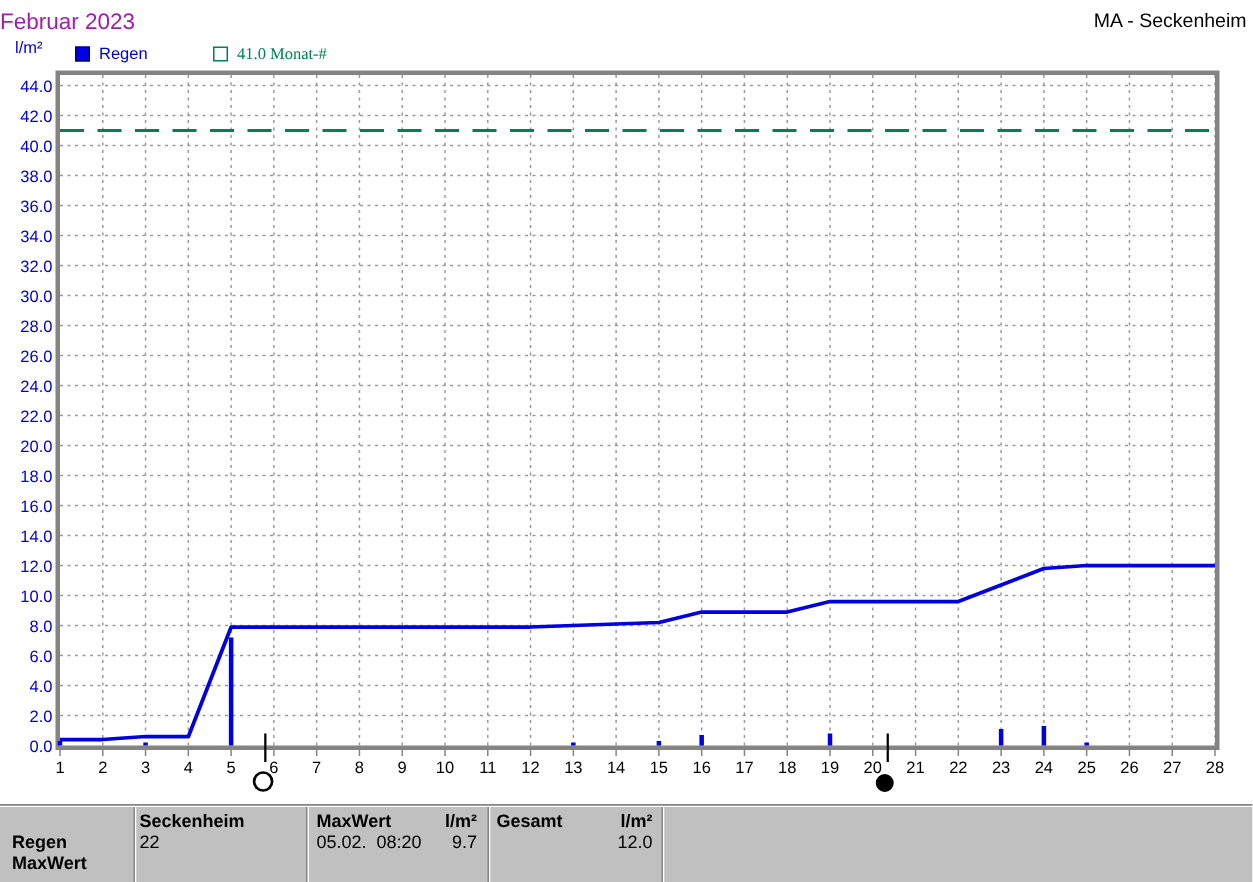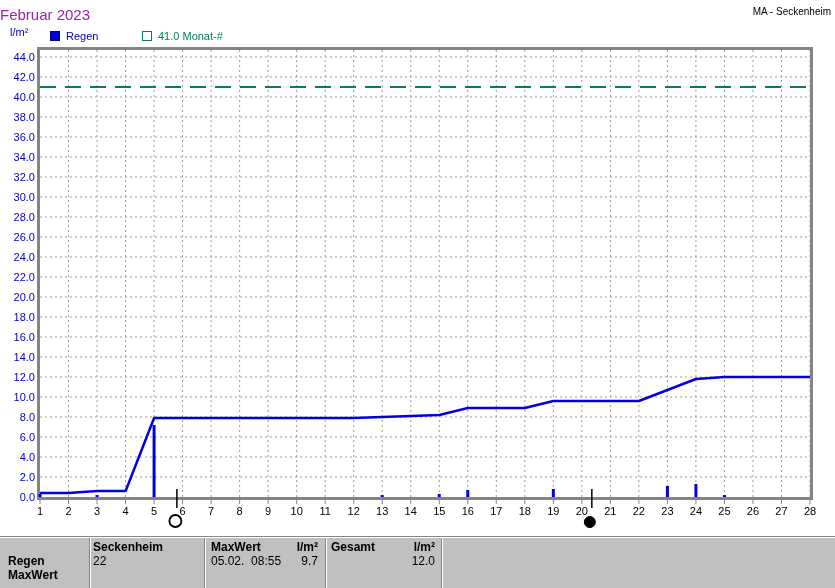--- a/index.html
+++ b/index.html
@@ -1,23 +1,23 @@
 <!DOCTYPE html>
 <html><head>
 <meta charset="utf-8">
 <style>
   html,body{margin:0;padding:0;background:#ffffff;}
   body{width:835px;height:588px;position:relative;font-family:"Liberation Sans",sans-serif;overflow:hidden;}
   .abs{position:absolute;}
   #title{top:6px;left:0;right:0;text-align:left;font-size:15px;color:#a21caf;}
-  #station{top:6px;right:4px;font-size:10px;color:#000;}
+  #station{top:6px;right:4px;font-size:13px;color:#000;}
   #y-unit{top:26px;left:10px;font-size:11px;}
   .legend-item{top:30px;font-size:11px;display:flex;align-items:center;gap:6px;}
   #legend-regen{left:50px;}
-  #legend-monat{left:142px;}
+  #legend-monat{left:142px;font-family:Liberation Serif, serif;}
   .sq{width:10px;height:10px;display:inline-block;box-sizing:border-box;}
   #chart-svg{position:absolute;top:0;left:0;}
   svg text{font-family:"Liberation Sans",sans-serif;}
   
   #infotable{top:536px;left:0;width:835px;height:52px;background:#c0c0c0;
     border-top:1px solid #868686;box-shadow:inset 0 1px 0 #ffffff;font-size:12px;color:#000;}
   .t-col{position:absolute;top:0;bottom:0;}
   .t-line{line-height:14px;height:14px;white-space:pre;}
   .t-flex{display:flex;justify-content:space-between;}
   .b{font-weight:bold;}
@@ -199,21 +199,21 @@
     <div class="t-line"><span>22</span></div>
   </div>
   <div class="divider" style="left:204px;"></div>
 
   <div class="t-col" style="left:211px;width:107px;">
     <div class="t-line t-flex" style="margin-top:3px;">
       <span class="b">MaxWert</span>
       <span class="b">l/m²</span>
     </div>
     <div class="t-line t-flex">
-      <span>05.02.  08:55</span>
+      <span>05.02.  08:20</span>
       <span>9.7</span>
     </div>
   </div>
   <div class="divider" style="left:325px;"></div>
 
   <div class="t-col" style="left:331px;width:104px;">
     <div class="t-line t-flex" style="margin-top:3px;">
       <span class="b">Gesamt</span>
       <span class="b">l/m²</span>
     </div>

